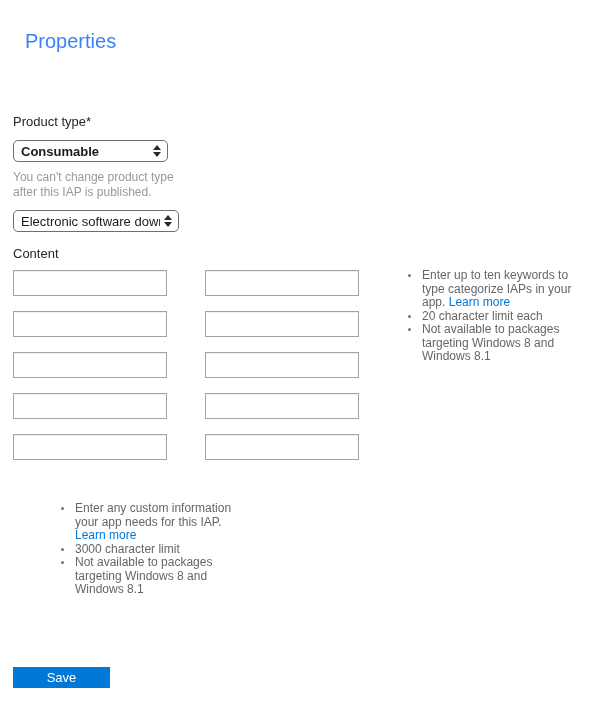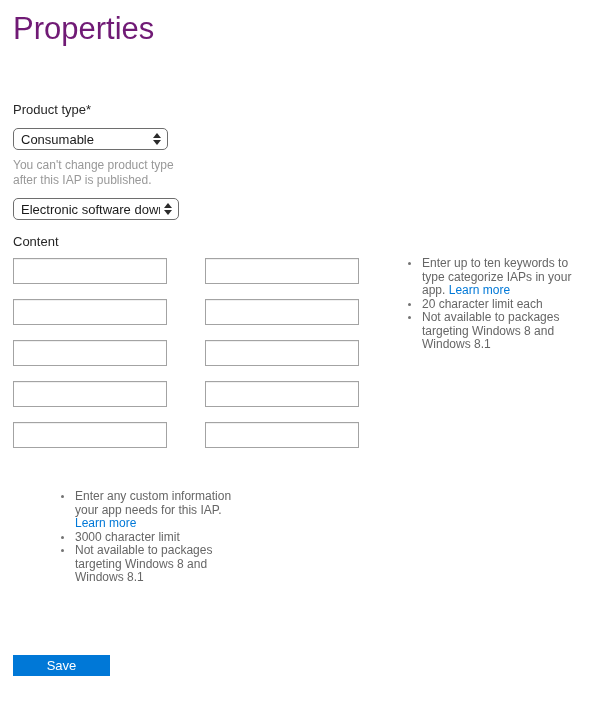--- a/index.html
+++ b/index.html
@@ -10,39 +10,39 @@
   html,body{ margin:0; padding:0; background:#ffffff; }
   body{ font-family:"Liberation Sans", sans-serif; color:#262626; }
   .page{
     position:relative;
     width:600px; height:707px;
     padding:12px 0 0 13px;
     background:#ffffff;
     overflow:hidden;
   }
   .page-title{
-    margin:0; font-size:31px; font-weight:300; line-height:34px; color:#701a75;
+    margin:12px; font-size:20px; font-weight:300; line-height:34px; color:#3b82f6;
   }
   .field-label{
     font-size:13px; line-height:14px; color:#262626;
   }
   .label-product{ margin-top:57px; }
   .label-content{ margin-top:12px; }
 
   .select{
     margin-top:11px;
     height:22px;
     display:flex; align-items:center; justify-content:space-between;
     border:1px solid #6e6e6e; border-radius:5px;
     background:#ffffff;
     padding:0 6px 0 7px;
     font-size:13px; color:#1a1a1a;
     cursor:default;
   }
-  .select-product{ width:155px; }
+  .select-product{ width:155px;font-weight:bold; }
   .select-content{ width:166px; margin-top:10px; }
   .select-value{
     flex:1; white-space:nowrap; overflow:hidden;
   }
   .select-arrows{
     display:flex; flex-direction:column; align-items:center; gap:2px;
     margin-left:4px; flex:none;
   }
   .tri-up{ width:0; height:0; border-left:4px solid transparent; border-right:4px solid transparent; border-bottom:5px solid #2b2b2b; }
   .tri-down{ width:0; height:0; border-left:4px solid transparent; border-right:4px solid transparent; border-top:5px solid #2b2b2b; }

